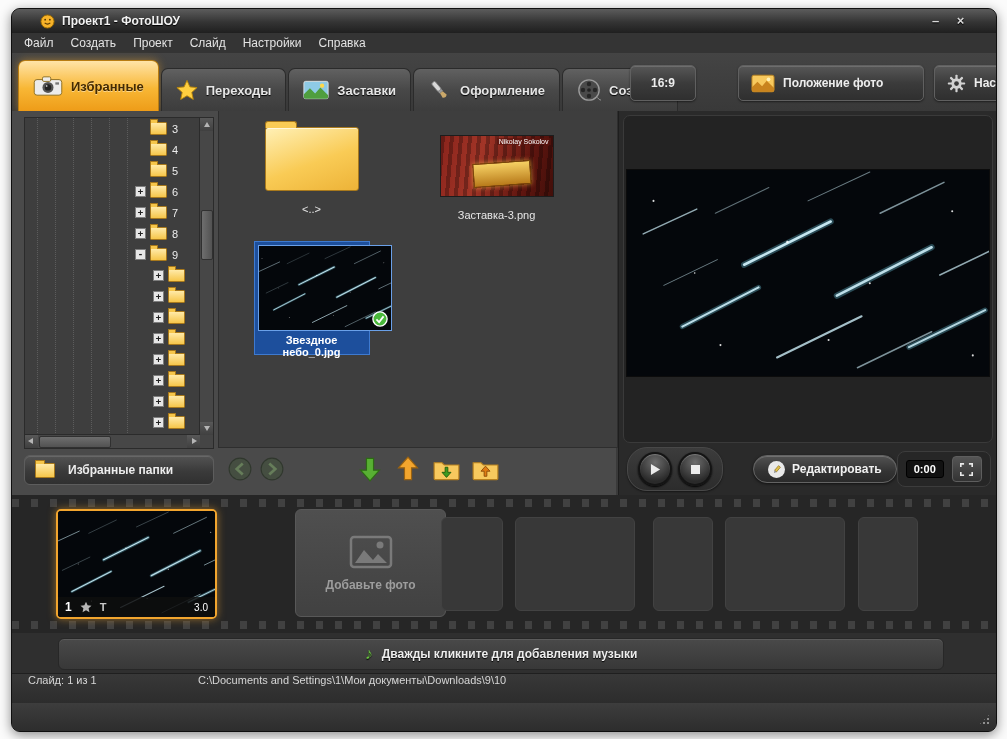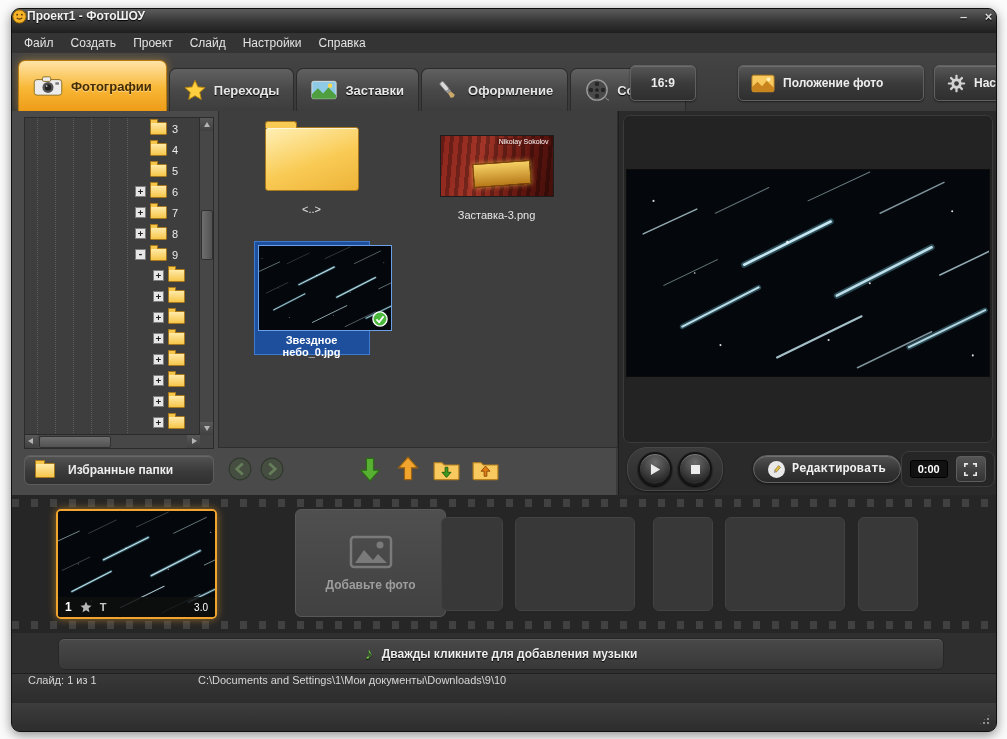--- a/index.html
+++ b/index.html
@@ -2,21 +2,21 @@
 <html><head>
 <meta charset="utf-8">
 <style>
   html,body{margin:0;padding:0;background:#fbfbfb;}
   .stage{position:relative;width:1007px;height:739px;overflow:hidden;font-family:"Liberation Sans",sans-serif;}
   .window{position:absolute;left:11px;top:8px;width:984px;height:722px;background:#3a3a3a;border:1px solid #0f0f0f;
           border-radius:9px;overflow:hidden;box-shadow:0 3px 12px rgba(0,0,0,.45), inset 0 1px 0 rgba(255,255,255,.08);}
 
   
   .titlebar{position:absolute;left:0;top:0;right:0;height:24px;background:linear-gradient(#5c5c5c,#343434 55%,#1f1f1f);
-            display:flex;padding:0 0;border-bottom:1px solid #161616;}
+            display:flex;align-items:center;gap:7px;padding:0 28px;border-bottom:1px solid #161616;}
   .apptitle{font-size:12px;font-weight:bold;color:#f2f2f2;text-shadow:0 1px 1px #000;}
   .wincontrols{margin-left:auto;display:flex;gap:10px;}
   .winbtn{color:#d9d9d9;font-size:13px;font-weight:bold;width:15px;text-align:center;line-height:16px;text-shadow:0 1px 1px #000;}
 
   
   .menubar{position:absolute;left:0;top:24px;right:0;height:20px;background:#343434;border-bottom:1px solid #262626;
            display:flex;align-items:center;gap:17px;padding:0 12px;text-align:center;}
   .menuitem{font-size:12px;color:#e3e3e3;}
 
   
@@ -107,21 +107,21 @@
   
   .preview-zone{position:absolute;left:4px;right:4px;top:4px;bottom:52px;border:1px solid #3a3a3a;border-radius:7px;background:#232323;}
   .preview-img{position:absolute;left:7px;top:58px;width:362px;height:206px;border:1px solid #0c0c0c;overflow:hidden;background:#04070b;}
   .controls{position:absolute;left:8px;right:8px;top:338px;height:40px;display:flex;align-items:center;}
   .ctl-group{display:flex;align-items:center;gap:6px;background:linear-gradient(#3c3c3c,#2c2c2c);
        border:1px solid #484848;border-radius:20px;padding:4px 10px;box-shadow:0 1px 2px rgba(0,0,0,.5);}
   .roundbtn{width:30px;height:30px;border-radius:50%;border:2px solid #141414;display:flex;align-items:center;justify-content:center;
        background:radial-gradient(circle at 50% 28%,#6c6c6c,#2a2a2a 72%);box-shadow:0 1px 2px #000, inset 0 1px 1px rgba(255,255,255,.25);}
   .edit-pill{display:flex;align-items:center;gap:7px;height:26px;padding:0 14px;margin-left:30px;border-radius:14px;
        background:linear-gradient(#525252,#333 60%,#2a2a2a);border:1px solid #636363;color:#f1f1f1;font-size:12px;font-weight:bold;
-       box-shadow:inset 0 1px 0 rgba(255,255,255,.18),0 1px 3px rgba(0,0,0,.6);font-family:Liberation Mono, monospace;}
+       box-shadow:inset 0 1px 0 rgba(255,255,255,.18),0 1px 3px rgba(0,0,0,.6);}
   .pen-circle{width:17px;height:17px;border-radius:50%;background:#e9e9e9;display:flex;align-items:center;justify-content:center;}
   .right-ctl{margin-left:auto;display:flex;align-items:center;gap:8px;background:#262626;border:1px solid #3c3c3c;border-radius:8px;padding:4px 8px;}
   .timebox{background:#111;border:1px solid #000;border-radius:3px;color:#fff;font-size:11px;font-weight:bold;padding:2px 7px;}
   .fsbtn{width:28px;height:24px;border-radius:4px;background:linear-gradient(#555,#333);border:1px solid #5e5e5e;
        display:flex;align-items:center;justify-content:center;}
 
   
   .filmstrip{position:absolute;left:0;top:486px;right:0;height:138px;background:#262626;}
   .perf{position:absolute;left:0;right:0;height:8px;background:repeating-linear-gradient(90deg,#414141 0 7px,transparent 7px 19px);}
   .perf.t{top:4px;} .perf.b{bottom:4px;}
@@ -228,21 +228,21 @@
     <div class="tabs">
       <div class="tab active">
         <svg width="30" height="22" viewBox="0 0 32 24">
           <rect x="1" y="5" width="30" height="17" rx="3" fill="#ececec" stroke="#8a6a1a"></rect>
           <rect x="10" y="2" width="9" height="5" rx="1.5" fill="#ececec" stroke="#8a6a1a"></rect>
           <circle cx="16" cy="13.5" r="6" fill="#555"></circle>
               <circle cx="16" cy="13.5" r="3.5" fill="#222"></circle>
           <circle cx="14.5" cy="12" r="1" fill="#bbb"></circle>
               <rect x="24" y="8" width="4" height="2.5" fill="#777"></rect>
         </svg>
-        <span>Фотографии</span>
+        <span>Избранные</span>
       </div>
       <div class="tab">
         <svg width="22" height="22" viewBox="0 0 24 24">
           <path d="M12 1.5 15.2 8.6 23 9.4 17.2 14.6 18.9 22.3 12 18.3 5.1 22.3 6.8 14.6 1 9.4 8.8 8.6Z" fill="#ffcf40" stroke="#b8860b"></path>
         </svg>
         <span>Переходы</span>
       </div>
       <div class="tab">
         <svg width="26" height="20" viewBox="0 0 30 22">
           <rect x="1" y="1" width="28" height="20" rx="2" fill="#8ecae6" stroke="#e6e6e6"></rect>

